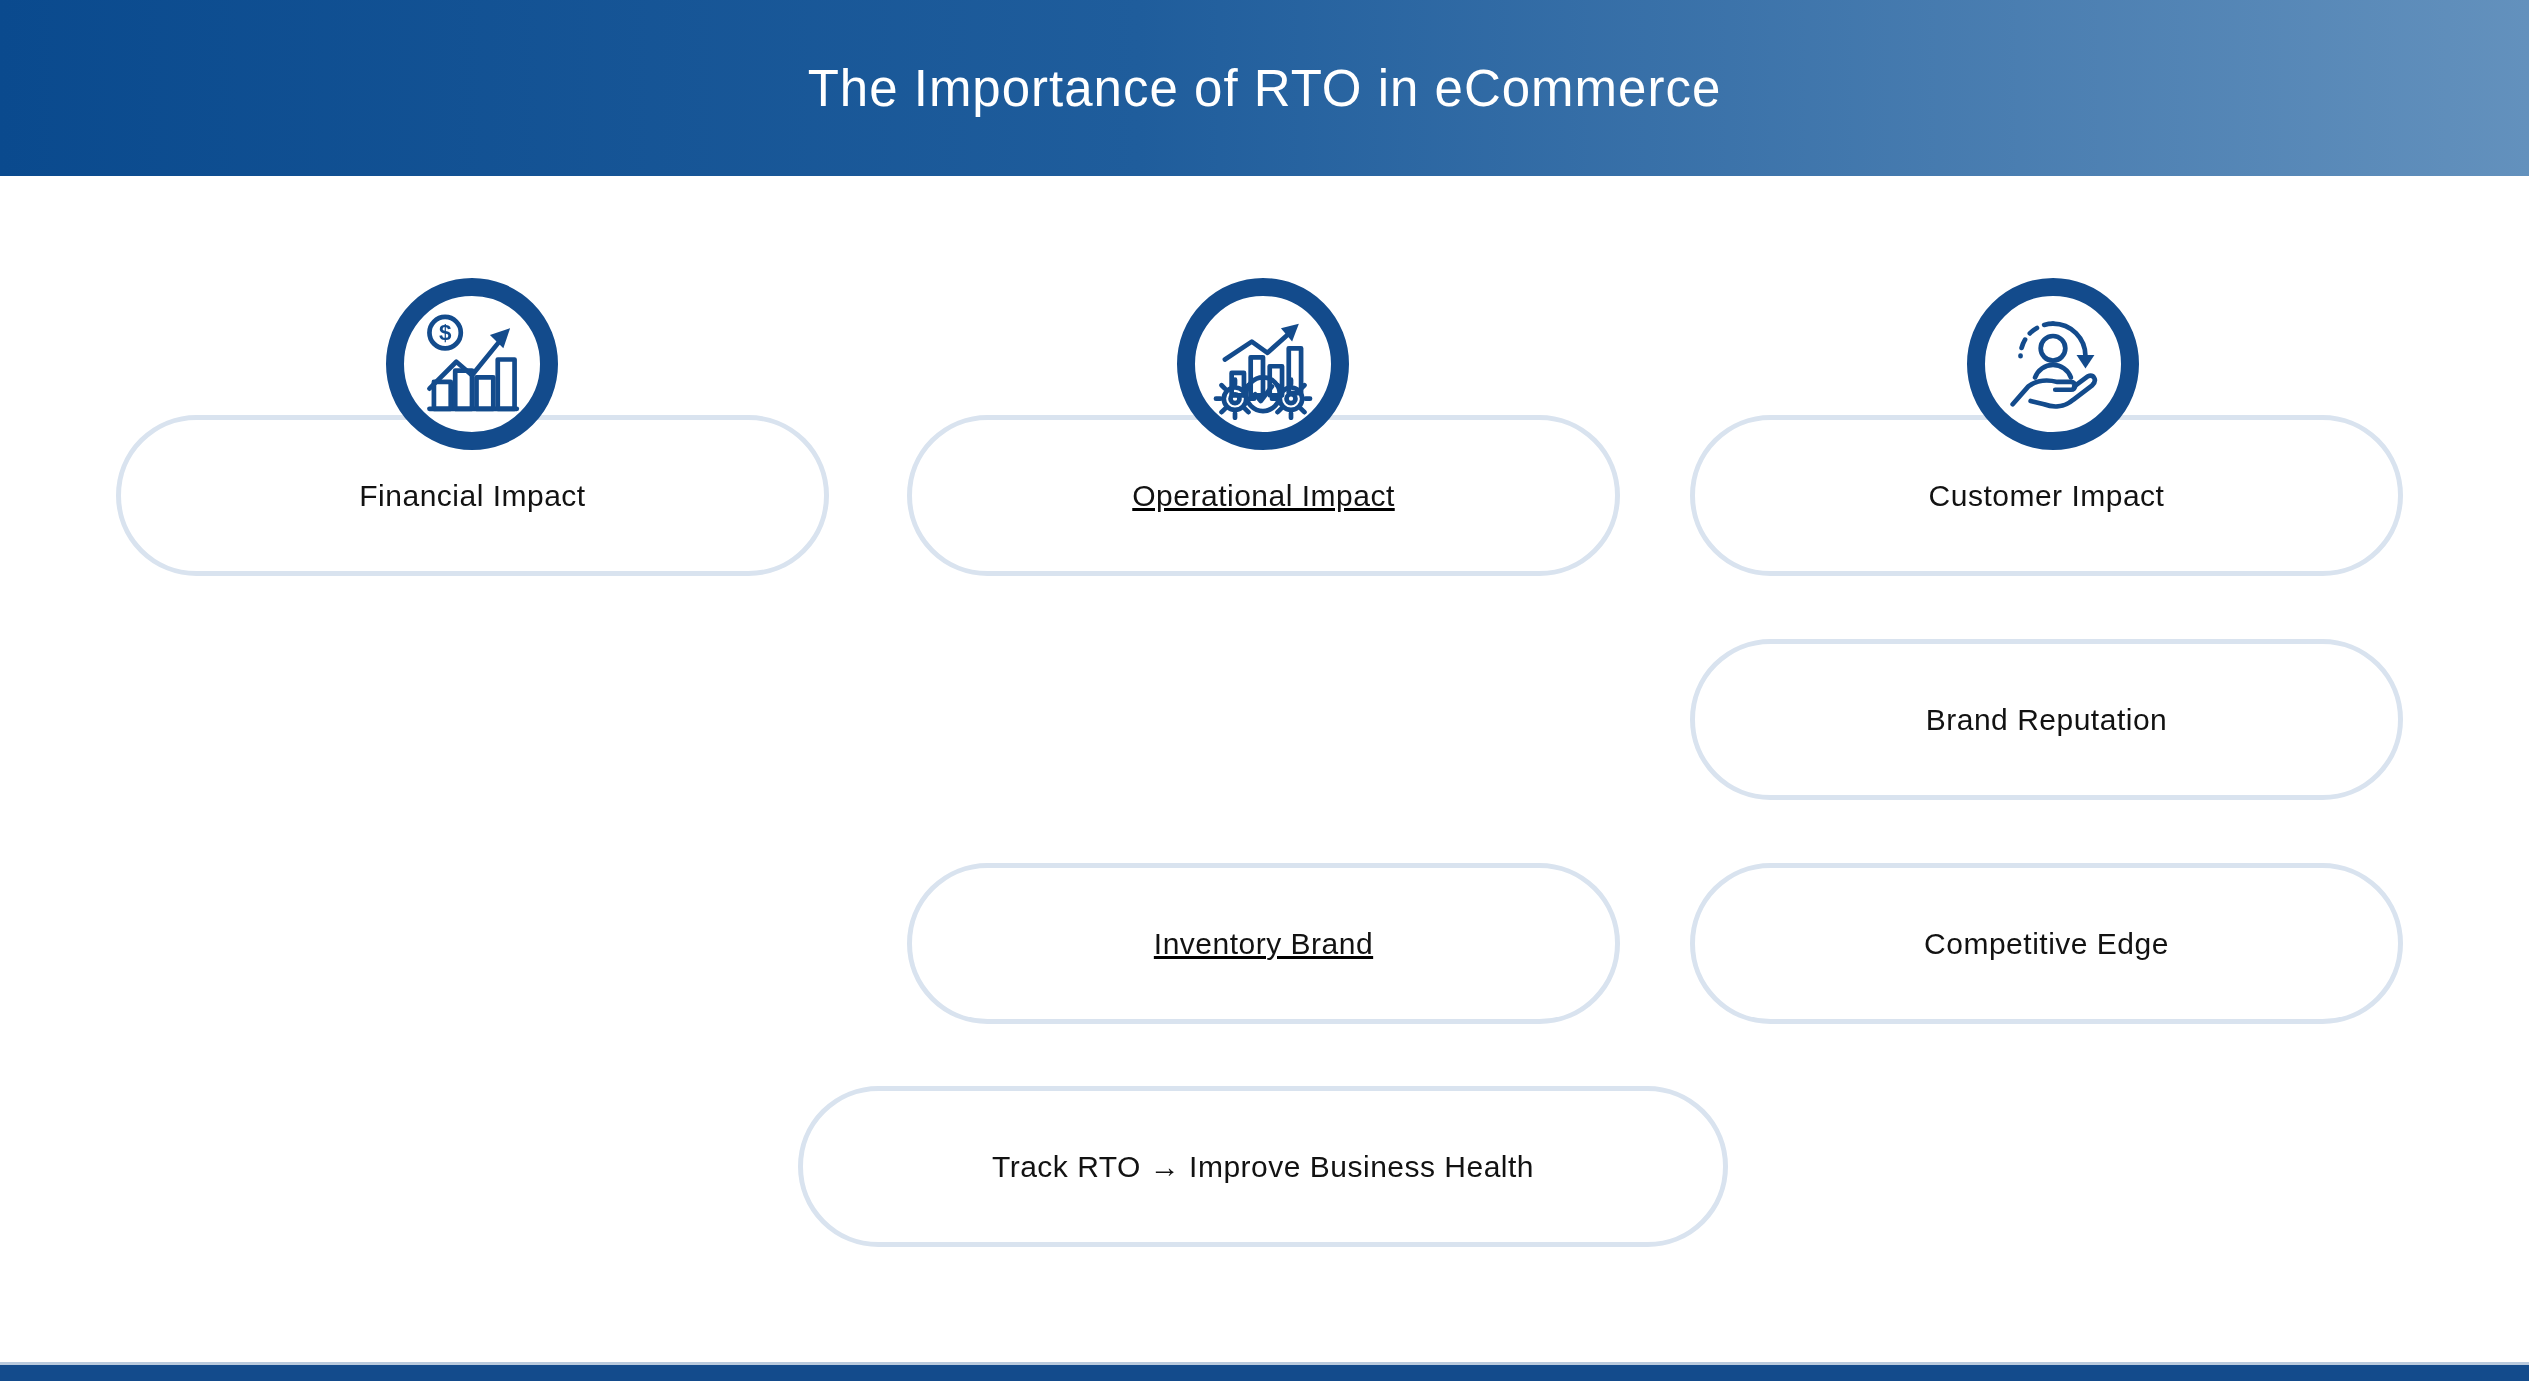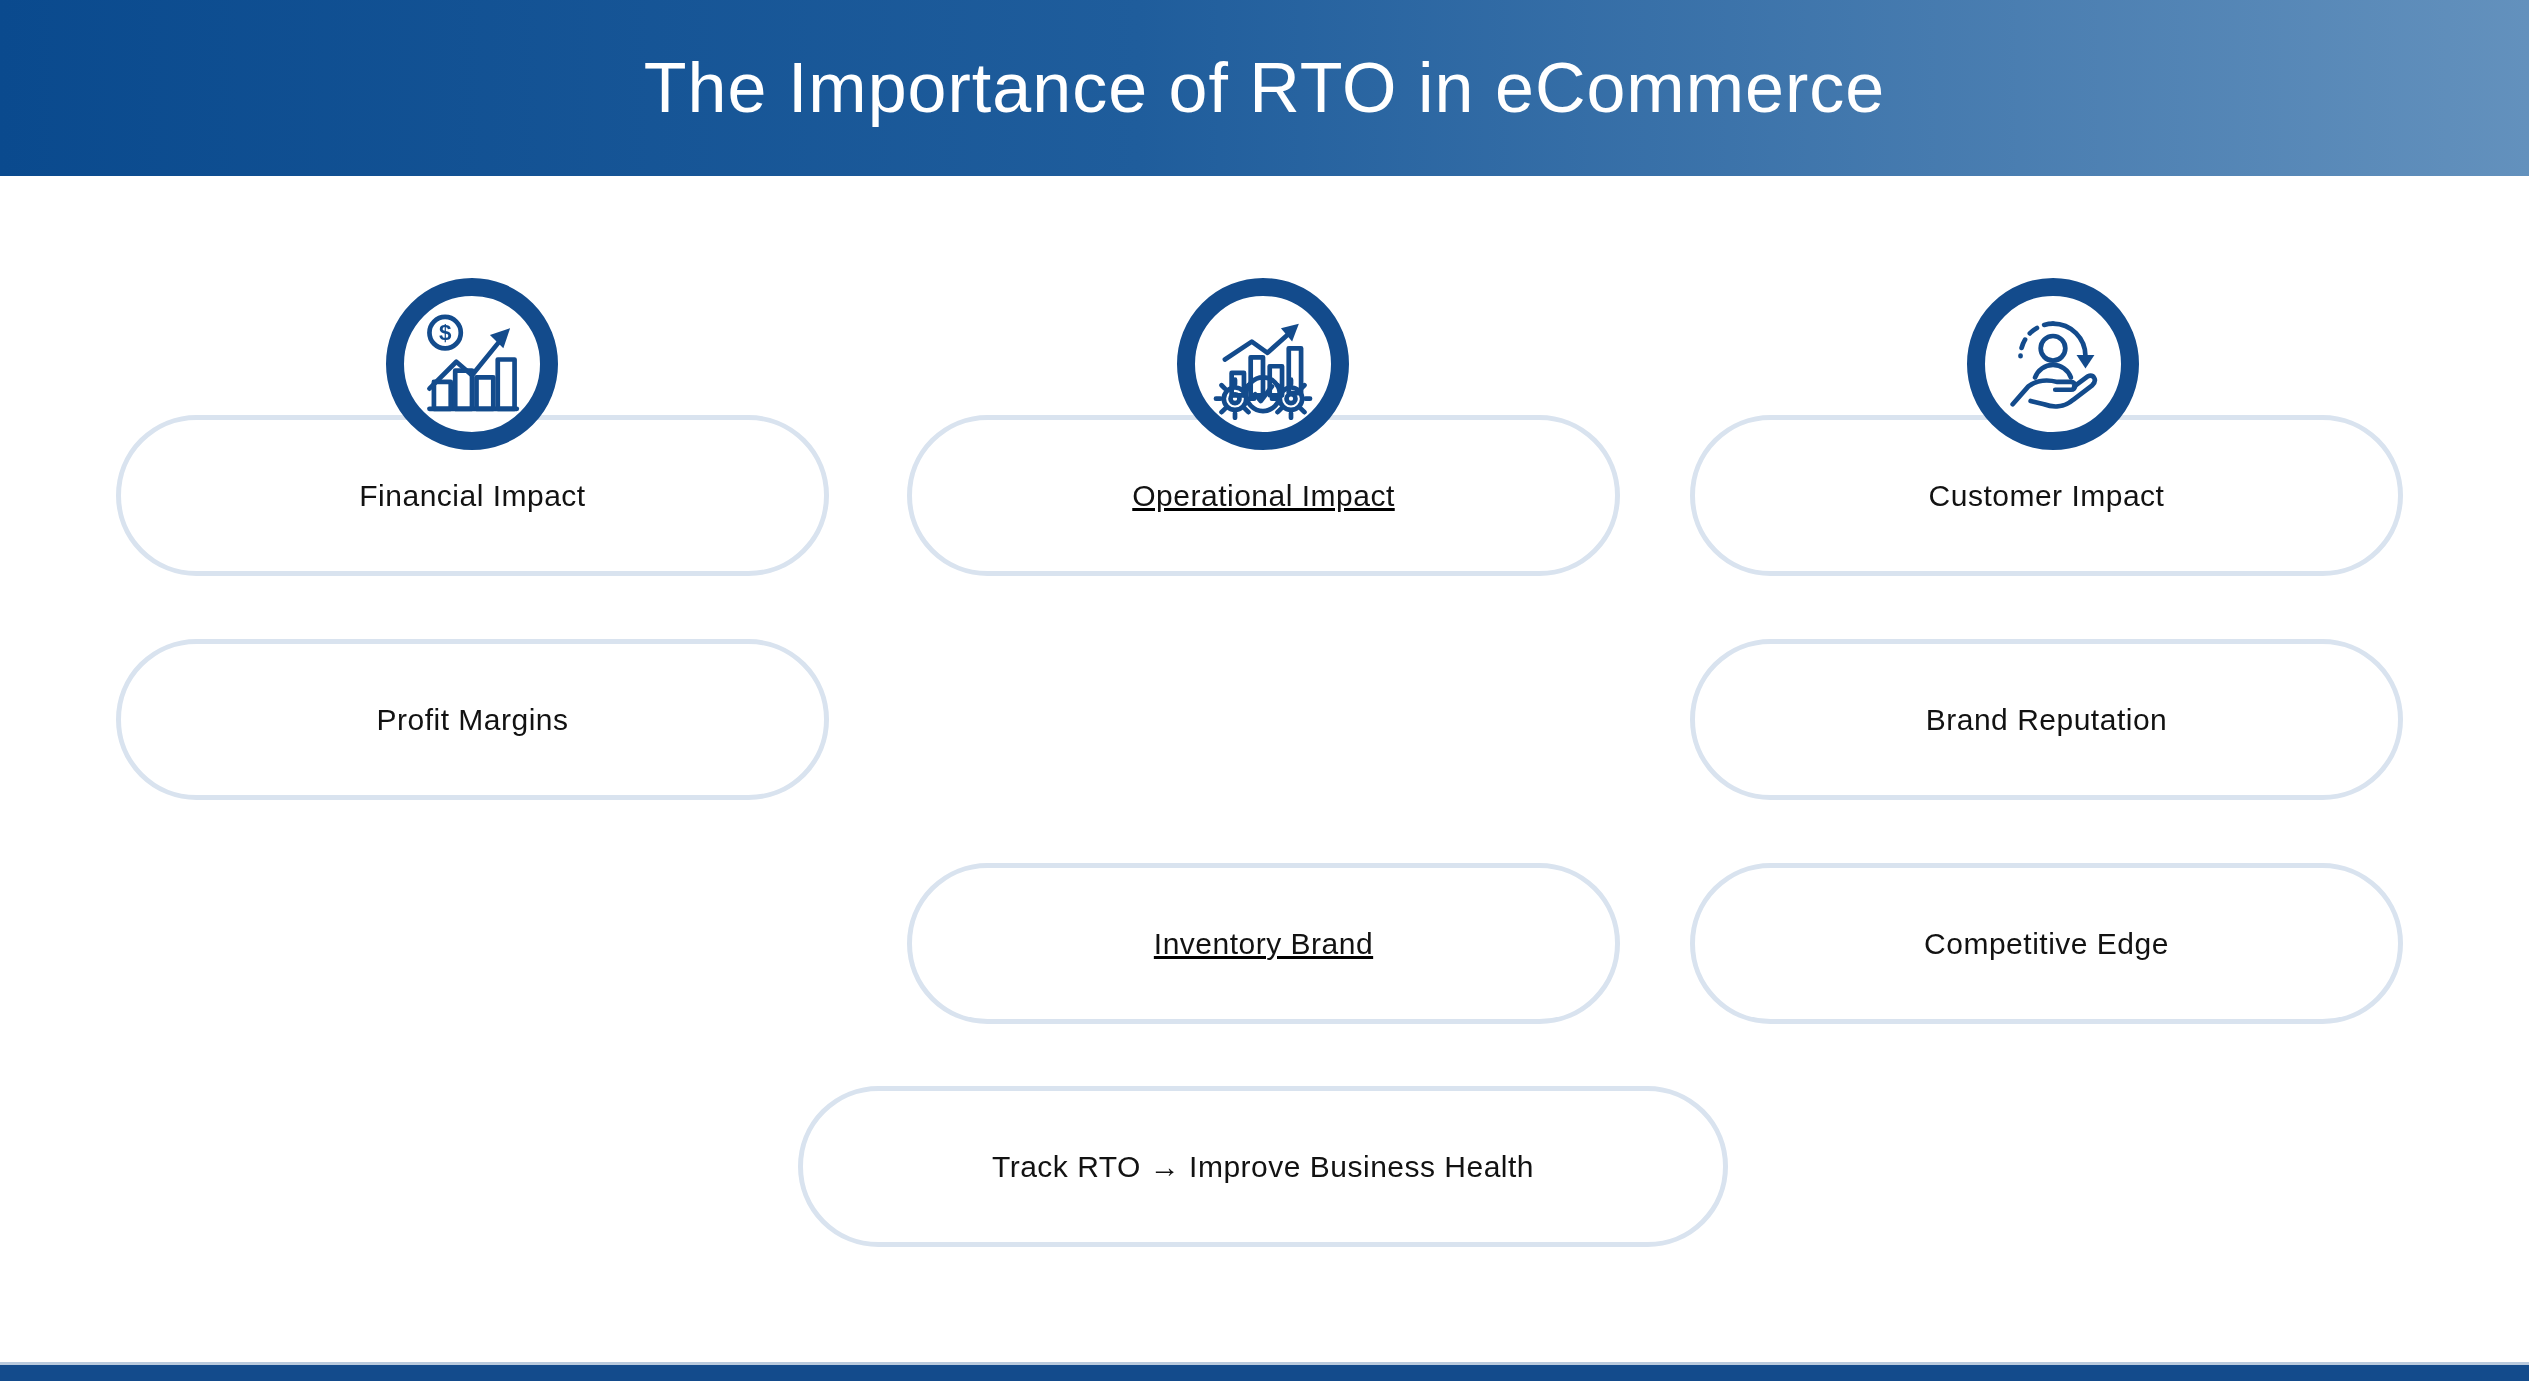--- a/index.html
+++ b/index.html
@@ -6,21 +6,21 @@
   .canvas{
     position:relative;width:2529px;height:1381px;background:#ffffff;
     font-family:"Liberation Sans", sans-serif;overflow:hidden;
   }
   .header{
     position:absolute;left:0;top:0;width:2529px;height:176px;
     background:linear-gradient(90deg,#0a4a8e 0%,#1f5d9c 45%,#6391bd 100%);
     display:flex;align-items:center;justify-content:center;
   }
   .header h1{
-    margin:10px;color:#ffffff;font-size:70px;font-weight:normal;letter-spacing:1px;
+    margin:10px;color:#ffffff;font-size:51px;font-weight:normal;letter-spacing:1px;
   }
   .badge{
     position:absolute;top:278px;width:172px;height:172px;box-sizing:border-box;
     background:#ffffff;border:18px solid #134b8c;border-radius:50%;
     display:flex;align-items:center;justify-content:center;z-index:3;
   }
   .badge svg{width:112px;height:112px;display:block;}
   .badge-1{left:386px;} .badge-2{left:1177px;} .badge-3{left:1967px;}
   .pill{
     position:absolute;width:713px;height:161px;box-sizing:border-box;
@@ -102,23 +102,20 @@
   <div class="pill col-1 row-1">
     <span>Financial Impact</span>
   </div>
   <div class="pill col-2 row-1">
     <span>Operational Impact</span>
   </div>
   <div class="pill col-3 row-1">
     <span>Customer Impact</span>
   </div>
 
-  <div class="pill col-1 row-2">
-    <span>Profit Margins</span>
-  </div>
   <div class="pill col-3 row-2">
     <span>Brand Reputation</span>
   </div>
 
   <div class="pill col-2 row-3">
     <span>Inventory Brand</span>
   </div>
   <div class="pill pill-footer">
     <span>Track RTO → Improve Business Health</span>
   </div>

